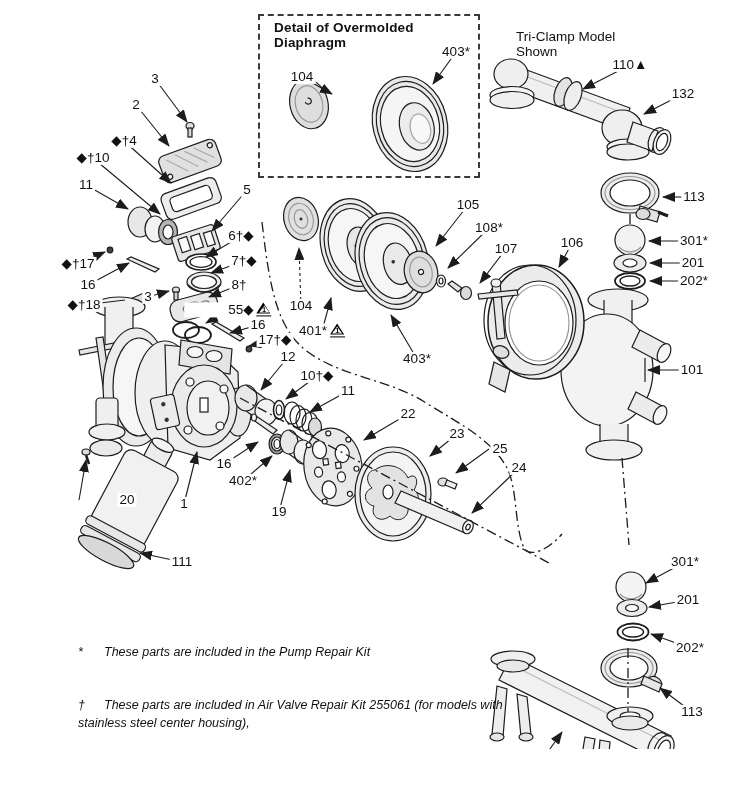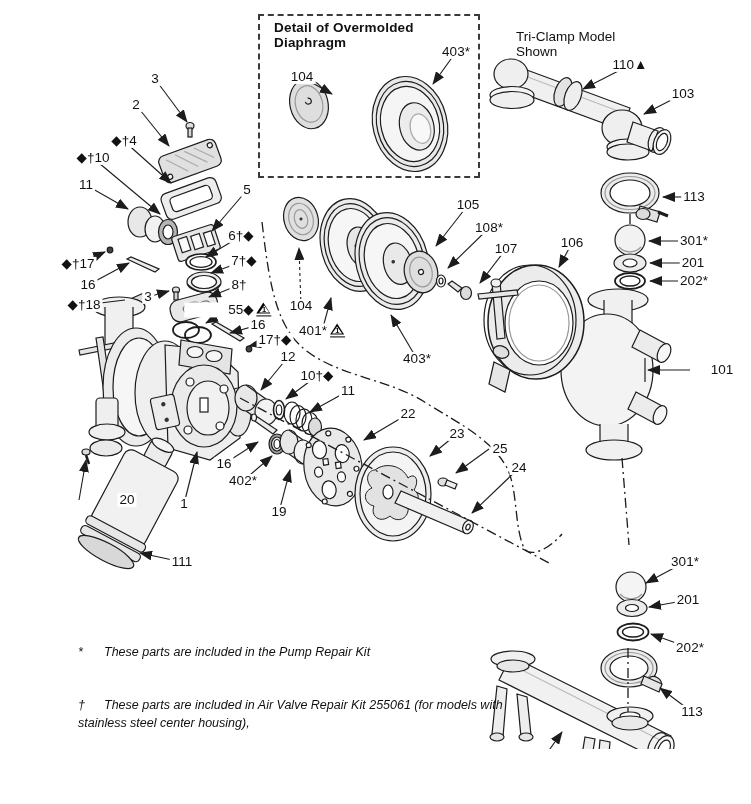--- a/index.html
+++ b/index.html
@@ -438,26 +438,26 @@
       <div class="part-label" style="left: 302px; top: 77px;"><span>104</span></div>
       <div class="part-label" style="left: 456px; top: 52px;"><span>403*</span></div>
       <div class="part-label" style="left: 301px; top: 306px;"><span>104</span></div>
       <div class="part-label" style="left: 322px; top: 331px;"><span>401*</span><span class="warn-tri"><span class="warn-num">1</span></span></div>
       <div class="part-label" style="left: 417px; top: 359px;"><span>403*</span></div>
       <div class="part-label" style="left: 468px; top: 205px;"><span>105</span></div>
       <div class="part-label" style="left: 489px; top: 228px;"><span>108*</span></div>
       <div class="part-label" style="left: 506px; top: 249px;"><span>107</span></div>
       <div class="part-label" style="left: 572px; top: 243px;"><span>106</span></div>
       <div class="part-label" style="left: 630px; top: 65px;"><span>110▲</span></div>
-      <div class="part-label" style="left: 683px; top: 94px;"><span>103</span></div>
+      <div class="part-label" style="left: 683px; top: 94px;"><span>132</span></div>
       <div class="part-label" style="left: 694px; top: 197px;"><span>113</span></div>
       <div class="part-label" style="left: 694px; top: 241px;"><span>301*</span></div>
       <div class="part-label" style="left: 693px; top: 263px;"><span>201</span></div>
       <div class="part-label" style="left: 694px; top: 281px;"><span>202*</span></div>
-      <div class="part-label" style="left: 722px; top: 370px;"><span>101</span></div>
+      <div class="part-label" style="left: 692px; top: 370px;"><span>101</span></div>
       <div class="part-label" style="left: 408px; top: 414px;"><span>22</span></div>
       <div class="part-label" style="left: 457px; top: 434px;"><span>23</span></div>
       <div class="part-label" style="left: 500px; top: 449px;"><span>25</span></div>
       <div class="part-label" style="left: 519px; top: 468px;"><span>24</span></div>
       <div class="part-label" style="left: 685px; top: 562px;"><span>301*</span></div>
       <div class="part-label" style="left: 688px; top: 600px;"><span>201</span></div>
       <div class="part-label" style="left: 690px; top: 648px;"><span>202*</span></div>
       <div class="part-label" style="left: 692px; top: 712px;"><span>113</span></div>
       <div class="part-label" style="left: 535px; top: 770px;"><span>102</span></div>
     </div>

